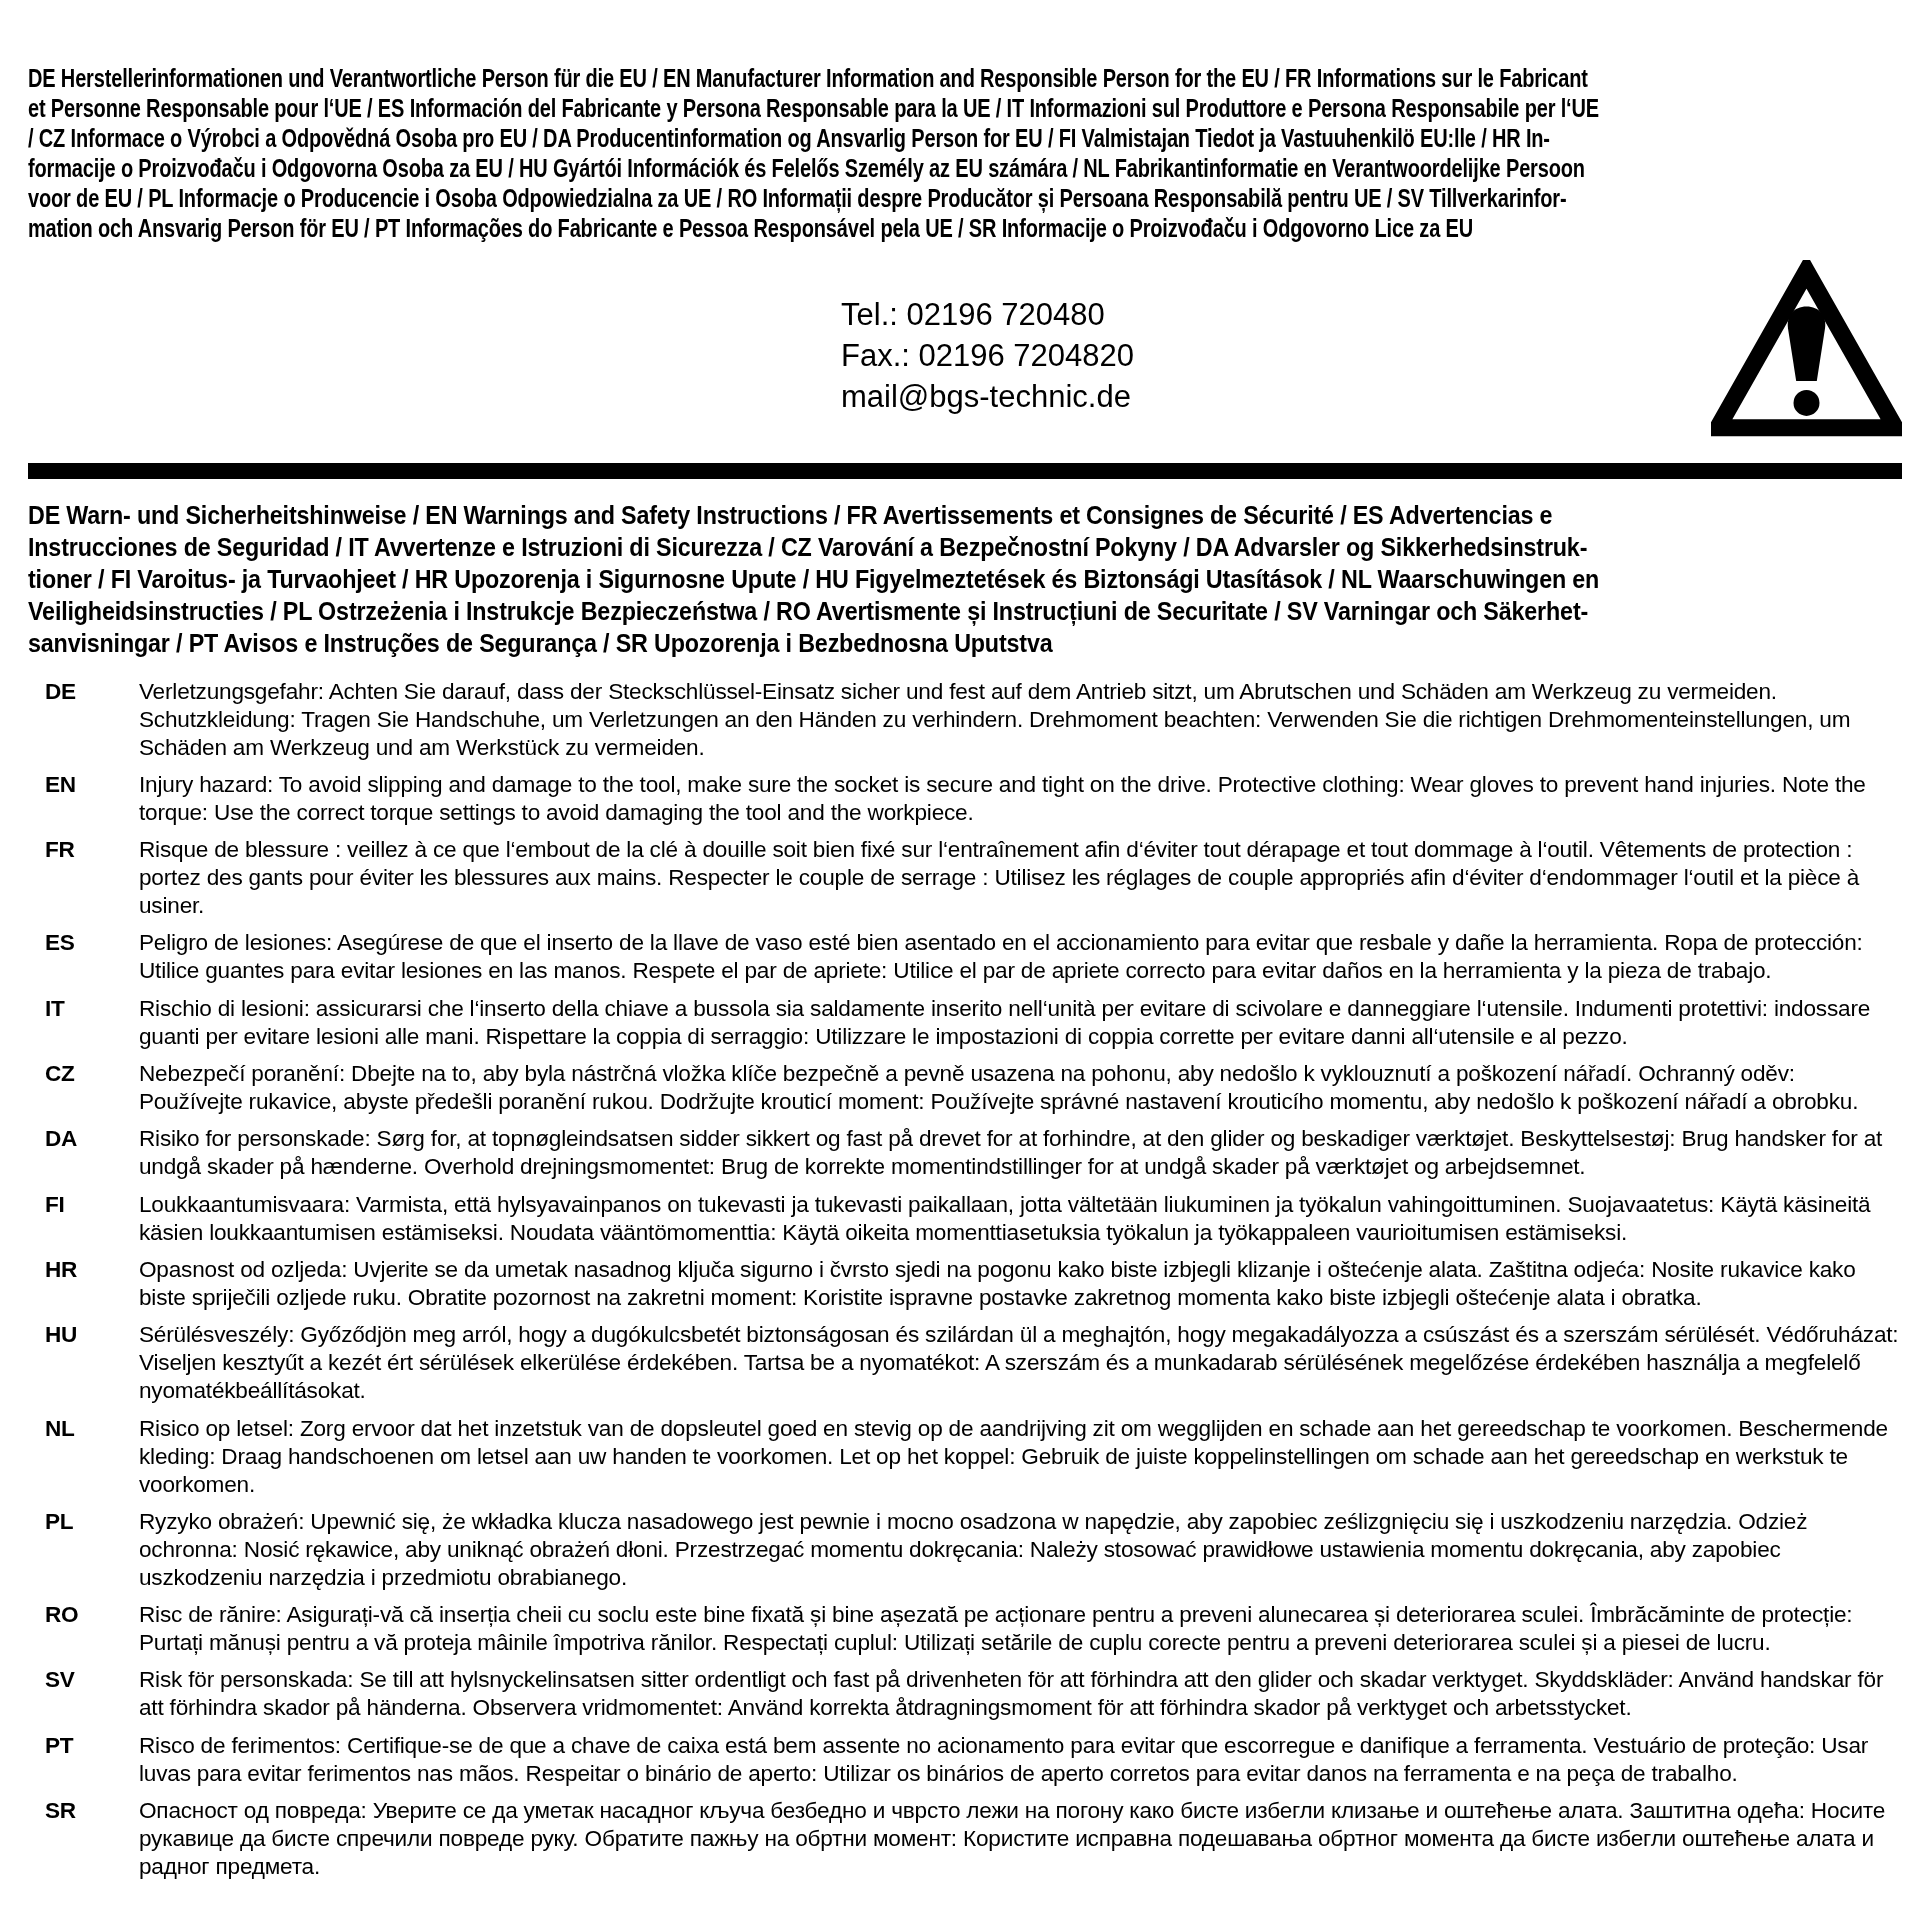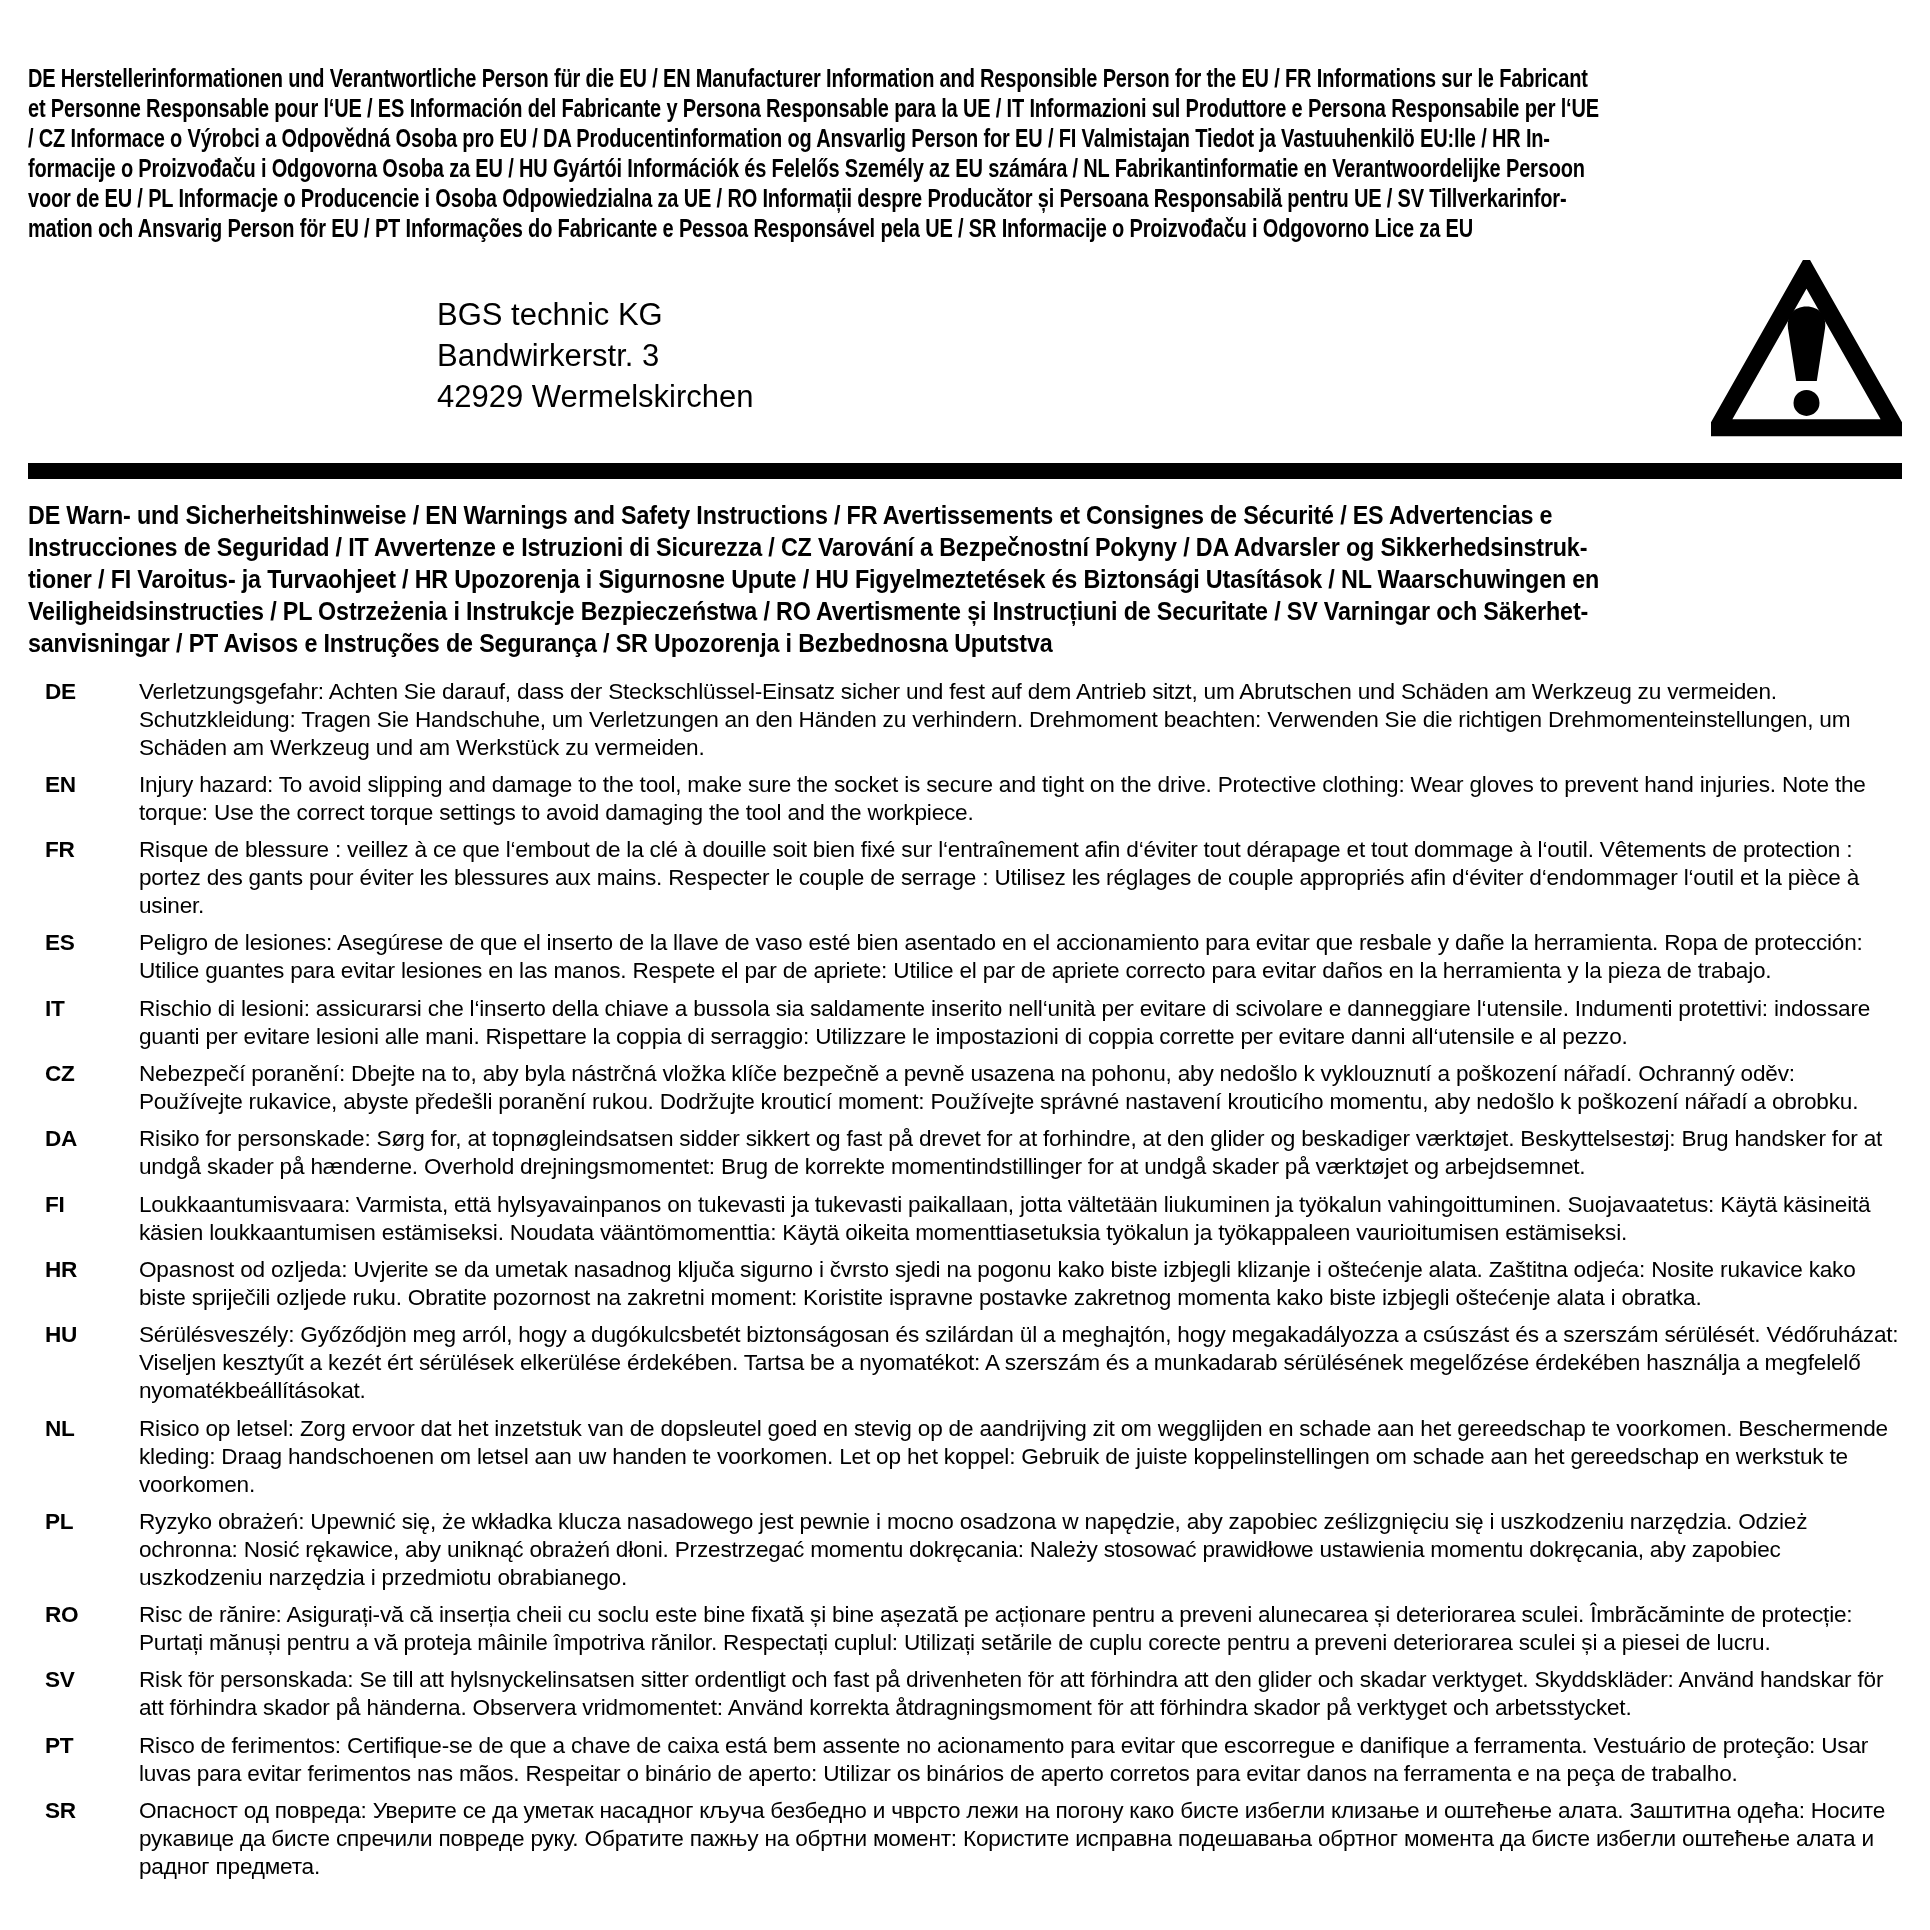--- a/index.html
+++ b/index.html
@@ -58,26 +58,26 @@
     <div>DE Herstellerinformationen und Verantwortliche Person für die EU  /  EN Manufacturer Information and Responsible Person for the EU  /  FR Informations sur le Fabricant</div>
     <div>et Personne Responsable pour l‘UE  /  ES Información del Fabricante y Persona Responsable para la UE  /  IT Informazioni sul Produttore e Persona Responsabile per l‘UE</div>
     <div>/  CZ Informace o Výrobci a Odpovědná Osoba pro EU  /  DA Producentinformation og Ansvarlig Person for EU  /  FI Valmistajan Tiedot ja Vastuuhenkilö EU:lle  /  HR In-</div>
     <div>formacije o Proizvođaču i Odgovorna Osoba za EU  /  HU Gyártói Információk és Felelős Személy az EU számára  /  NL Fabrikantinformatie en Verantwoordelijke Persoon</div>
     <div>voor de EU  /  PL Informacje o Producencie i Osoba Odpowiedzialna za UE  /  RO Informații despre Producător și Persoana Responsabilă pentru UE  /  SV Tillverkarinfor-</div>
     <div>mation och Ansvarig Person för EU  /  PT Informações do Fabricante e Pessoa Responsável pela UE  /  SR Informacije o Proizvođaču i Odgovorno Lice za EU</div>
   </div>
 
   <div class="brand-row">
 
-    <div class="addr">
-      <div>BGS technic KG</div>
-      <div>Bandwirkerstr. 3</div>
-      <div>42929 Wermelskirchen</div>
+
+    <div class="contact">
+      <div>Tel.: 02196 720480</div>
+      <div>Fax.: 02196 7204820</div>
+      <div>mail@bgs-technic.de</div>
     </div>
-
 
 
     <div class="triangle">
       <svg viewBox="0 0 100 92" xmlns="http://www.w3.org/2000/svg">
         <polygon points="50,5.5 96.5,87.5 3.5,87.5" fill="#ffffff" stroke="#000000" stroke-width="9" stroke-linejoin="miter"></polygon>
         <path d="M50,24 c-6.6,0 -10.6,4.8 -9.7,11.4 L44.6,63 h10.8 l4.3,-27.6 C60.6,28.8 56.6,24 50,24 Z" fill="#000000"></path>
         <circle cx="50" cy="74.5" r="6.8" fill="#000000"></circle>
       </svg>
     </div>
   </div>

